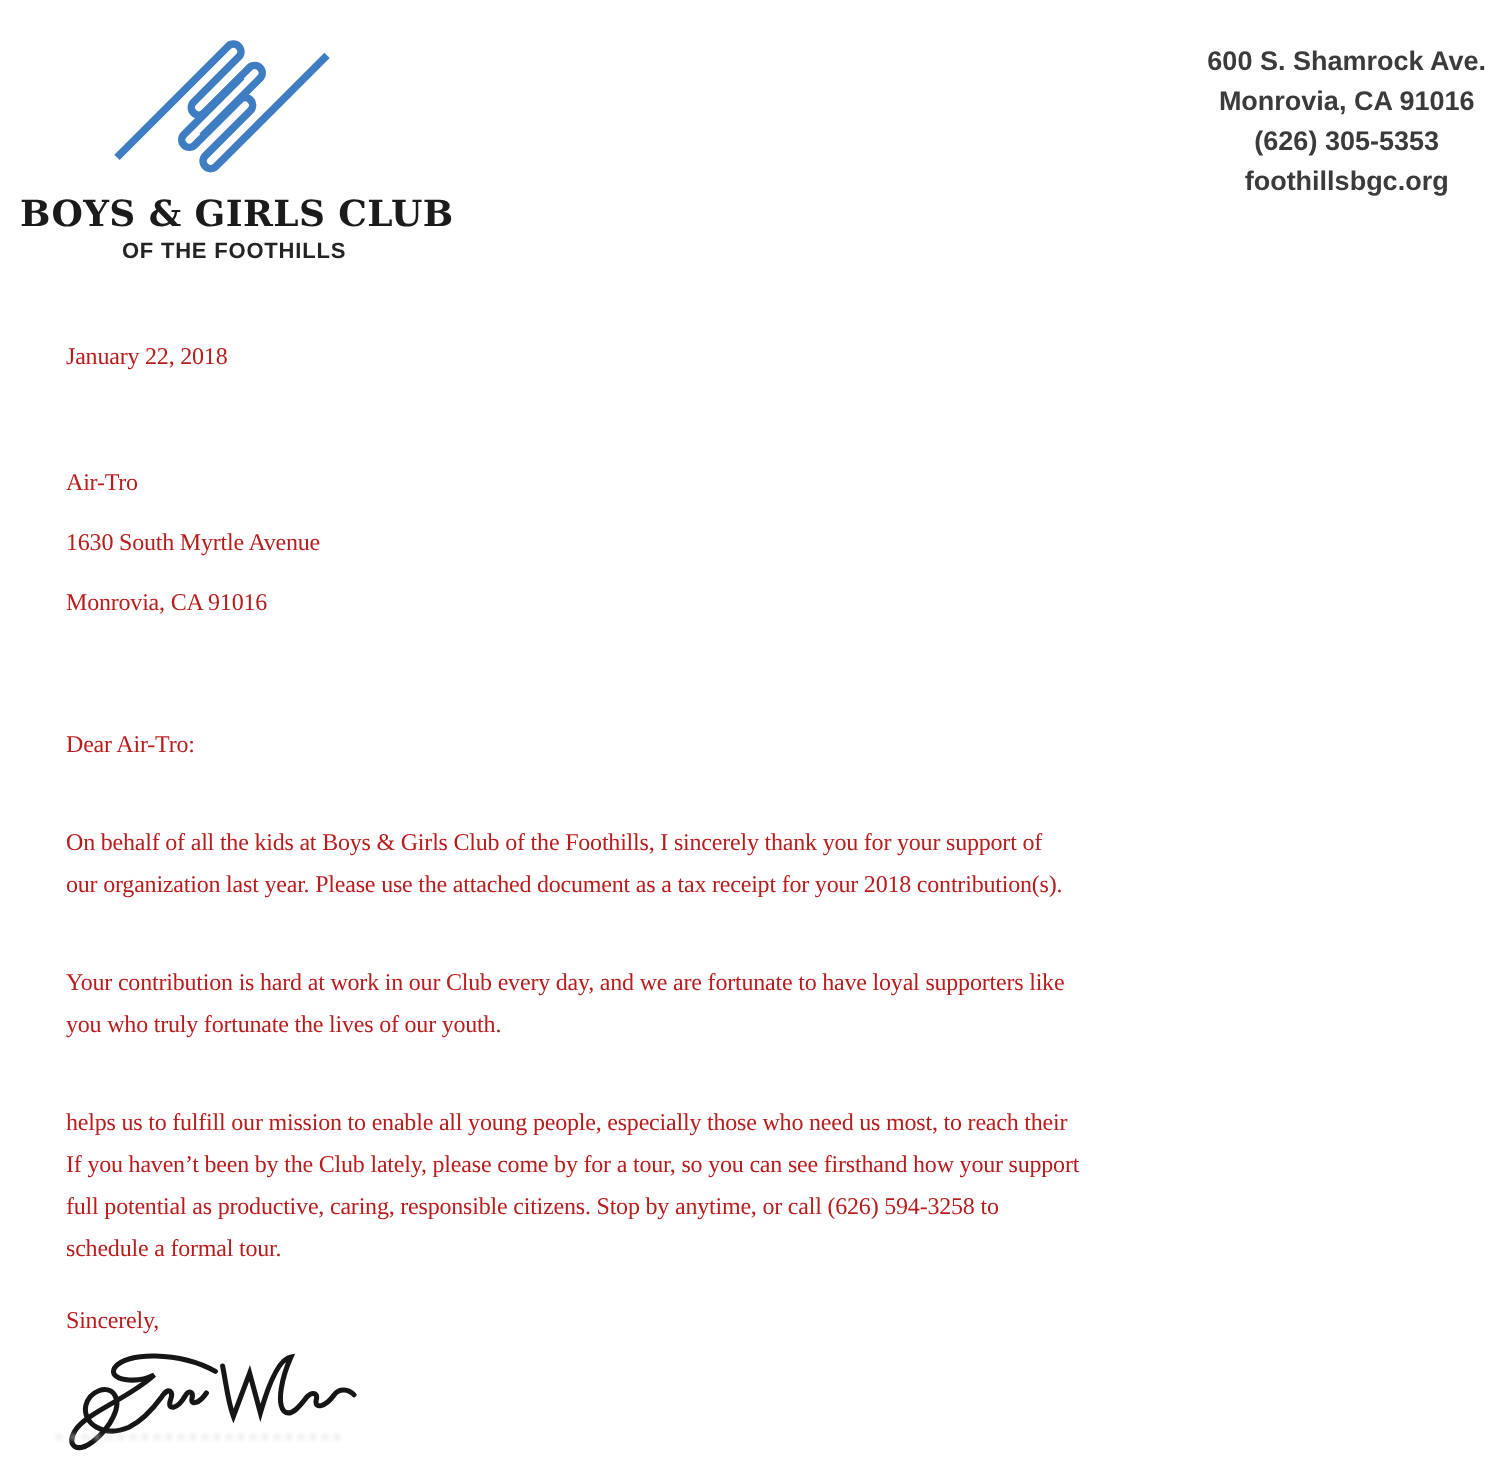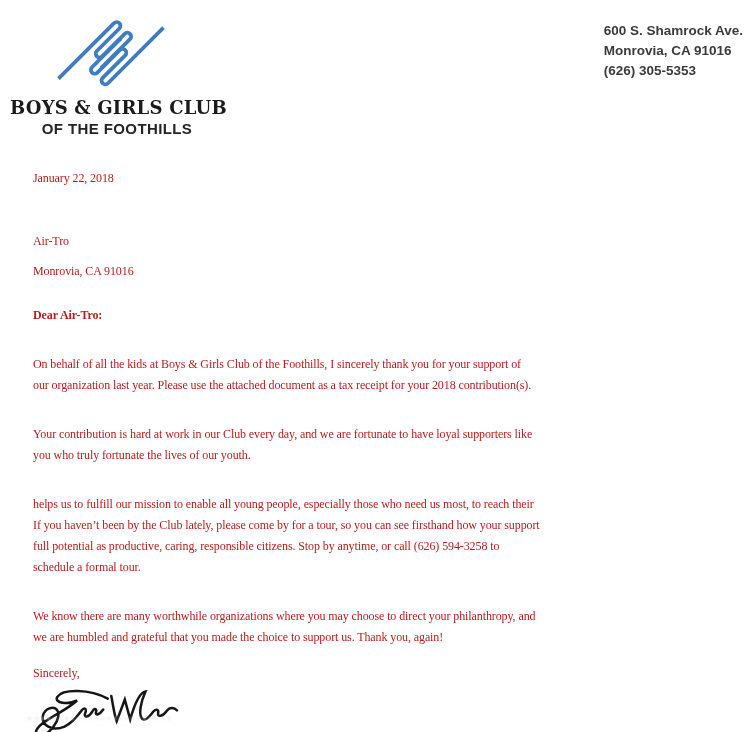--- a/index.html
+++ b/index.html
@@ -10,37 +10,37 @@
 
   
   .logo-mark { position:absolute; left:57px; top:11px; width:108px; height:86px; }
   .org-name {
     position:absolute; left:10px; top:97px; width:214px; text-align:center;
     font-family:"DejaVu Serif", serif; font-weight:bold; font-size:18px;
     letter-spacing:0.2px; color:#1b1b1b; white-space:nowrap;
   }
   .org-sub {
     position:absolute; left:10px; top:120px; width:214px; text-align:center;
-    font-family:"Liberation Sans", sans-serif; font-weight:bold; font-size:15px;
+    font-family:"Liberation Sans", sans-serif; font-weight:bold; font-size:11px;
     letter-spacing:0.4px; color:#242424; white-space:nowrap;
   }
   .contact {
-    position:absolute; top:21px; right:7px; text-align:left;
+    position:absolute; top:21px; right:7px; text-align:center;
     font-family:"Liberation Sans", sans-serif; font-weight:bold;
     font-size:13.5px; line-height:20px; color:#3b3b3b;
   }
 
   
   .letter-body {
     position:absolute; left:33px; top:168px; width:714px;
     font-size:12px; line-height:21px; color:#b91c1c; letter-spacing:-0.1px;
   }
   .date { margin-bottom:37px; }
   .recipient div { line-height:30px; white-space:nowrap; }
-  .salutation { margin-top:19px; margin-bottom:4px;font-weight:bold; }
+  .salutation { margin-top:46px; margin-bottom:4px; }
   .para { margin-bottom:5px;margin-top:28px; }
   .para div { white-space:nowrap; }
   .closing { margin-top:15px; }
   .sig-svg { display:block; margin:3px 0 0 -3px; }
   .sig-block div { line-height:19px; white-space:nowrap;text-align:right; }
 
   
   .artifact {
     position:absolute; left:28px; top:717px; width:142px; height:4px;
     border-top:3px dotted #dcdcdc; opacity:.55; filter:blur(1px);
@@ -64,29 +64,31 @@
     </g>
   </svg>
 
   <div class="org-name">BOYS &amp; GIRLS CLUB</div>
   <div class="org-sub">OF THE FOOTHILLS</div>
 
   <div class="contact">
     <div>600 S. Shamrock Ave.</div>
     <div>Monrovia, CA 91016</div>
     <div>(626) 305-5353</div>
+    <div>foothillsbgc.org</div>
   </div>
 </div>
 
 <div class="letter-body">
 
   <div class="date">January 22, 2018</div>
 
   <div class="recipient">
     <div>Air-Tro</div>
+    <div>1630 South Myrtle Avenue</div>
     <div>Monrovia, CA 91016</div>
   </div>
 
   <div class="salutation">Dear Air-Tro:</div>
 
   <div class="para">
     <div>On behalf of all the kids at Boys &amp; Girls Club of the Foothills, I sincerely thank you for your support of</div>
     <div>our organization last year. Please use the attached document as a tax receipt for your 2018 contribution(s).</div>
   </div>
 
@@ -95,24 +97,20 @@
     <div>you who truly fortunate the lives of our youth.</div>
   </div>
 
   <div class="para">
     <div>helps us to fulfill our mission to enable all young people, especially those who need us most, to reach their</div>
     <div>If you haven’t been by the Club lately, please come by for a tour, so you can see firsthand how your support</div>
     <div>full potential as productive, caring, responsible citizens. Stop by anytime, or call (626) 594-3258 to</div>
     <div>schedule a formal tour.</div>
   </div>
 
-  <div class="para">
-    <div>We know there are many worthwhile organizations where you may choose to direct your philanthropy, and</div>
-    <div>we are humbled and grateful that you made the choice to support us. Thank you, again!</div>
-  </div>
 
   <div class="closing">Sincerely,</div>
 
   <svg class="sig-svg" width="150" height="54" viewBox="0 0 166 60" fill="none" xmlns="http://www.w3.org/2000/svg">
     <g stroke="#161616" stroke-width="2.8" stroke-linecap="round" fill="none">
 
       <path d="M86,13 C66,2 36,2 30,11 C26,18 42,20 52,15
                C38,28 14,36 8,46 C3,54 9,59 18,52
                C28,44 34,32 30,26 C26,20 16,24 14,32
                C12,42 24,50 38,44 C48,39 54,30 57,26

